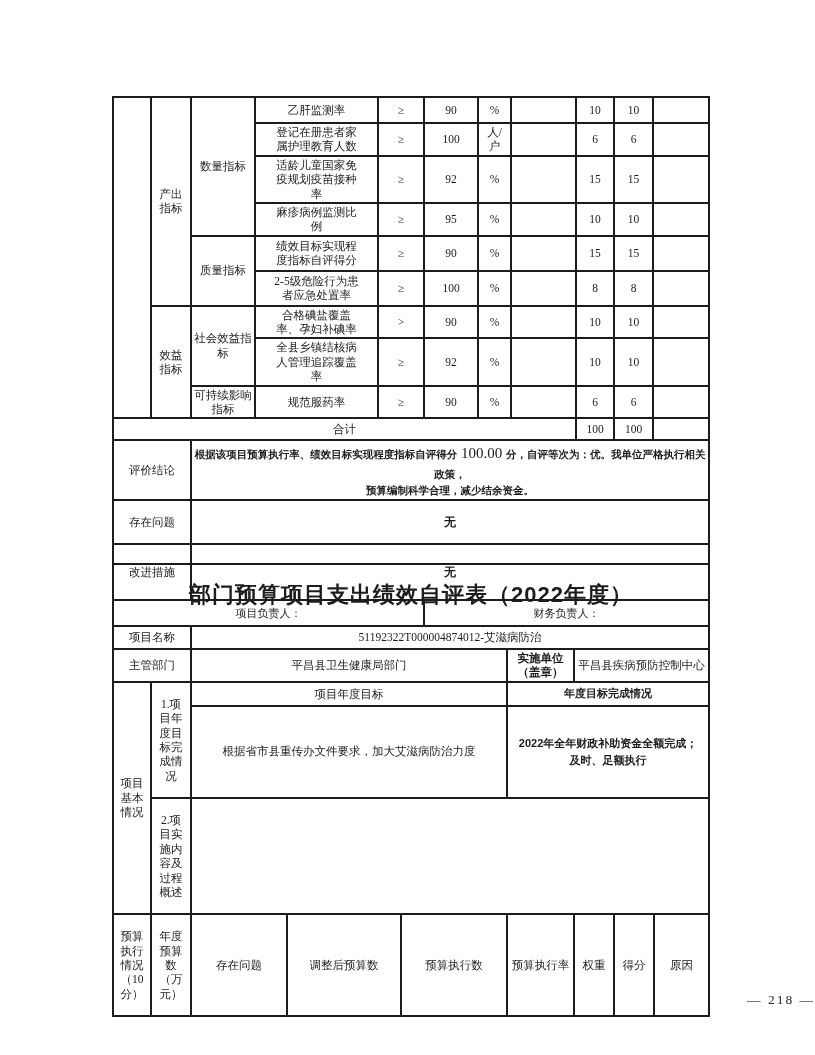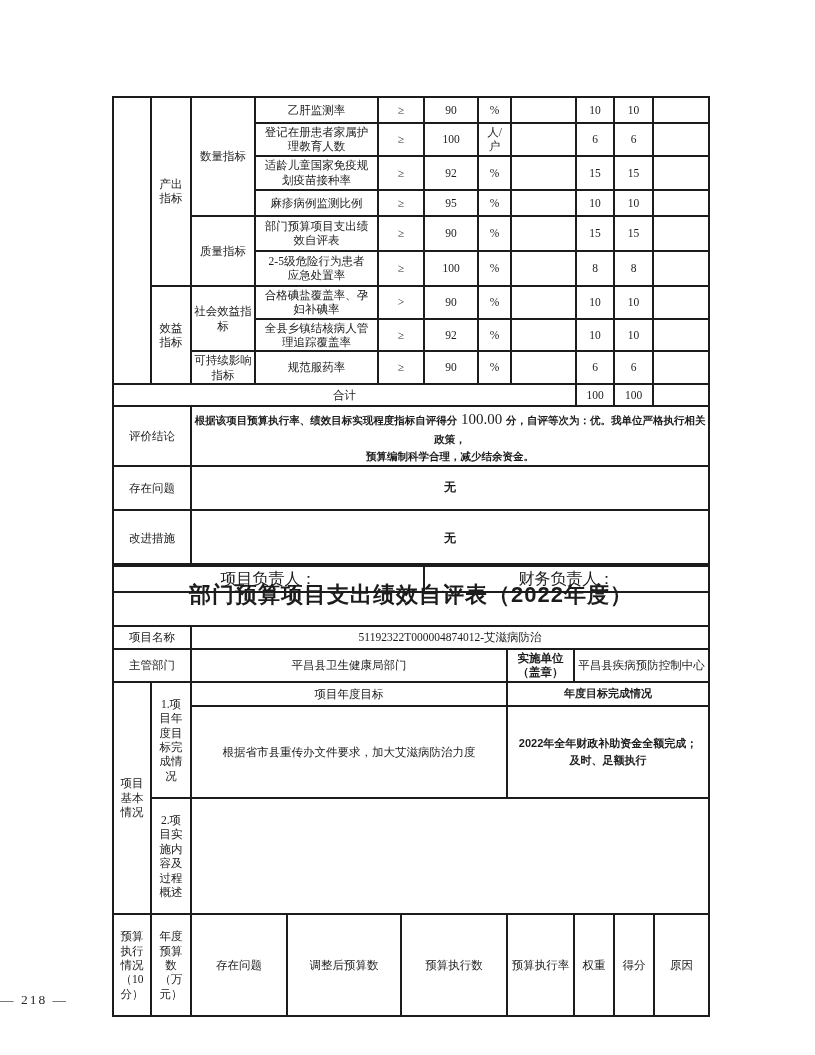--- a/index.html
+++ b/index.html
@@ -12,34 +12,34 @@
   td{
     border:2px solid #1c1c1c;
     font-size:11.5px;line-height:1.25;text-align:center;vertical-align:middle;
     padding:1px 2px;overflow:hidden;
   }
   .tbl1{position:absolute;left:112px;top:96px;width:596px;}
   .tbl2{position:absolute;left:112px;top:563px;width:596px;}
   .wrap-all{word-break:break-all;}
   .vlabel{word-break:break-all;padding:14px 4px;}
   .unit-cell{word-break:break-all;padding:1px 8px;}
-  .name-cell{padding:1px 8px;margin-top:42px;}
+  .name-cell{padding:1px 17px;margin-top:42px;}
   .serifnum{font-family:"Liberation Serif","DejaVu Serif",serif;}
   .hei{font-family:"Liberation Sans","DejaVu Sans",sans-serif;}
   .bold{font-weight:bold;border-radius:16px;}
   .concl{font-family:"Liberation Sans","DejaVu Sans",sans-serif;font-weight:bold;font-size:10.5px;line-height:1.55;}
   .concl .score{font-family:"Liberation Serif","DejaVu Serif",serif;font-weight:normal;font-size:15px;}
   .none-val{font-family:"Liberation Sans","DejaVu Sans",sans-serif;font-weight:bold;font-size:12px;}
-  .lead-cell{font-size:16px;margin-top:35px;}
+  .lead-cell{font-size:11px;margin-top:35px;}
   .title-cell{font-family:"Liberation Sans","DejaVu Sans",sans-serif;font-weight:bold;font-size:22px;letter-spacing:1px;}
   .goal-left{font-size:11.5px;}
   .goal-right{font-family:"Liberation Sans","DejaVu Sans",sans-serif;font-weight:bold;font-size:11px;line-height:1.5;padding:8px 6px;}
-  .goal-text{font-family:Liberation Sans, sans-serif;font-size:11.5px;border-radius:24px;}
+  .goal-text{font-family:Liberation Mono, monospace;font-size:11.5px;border-radius:24px;}
   .footer{
-    position:absolute;left:0;top:992px;width:100%;text-align:left;
+    position:absolute;left:0;top:992px;width:100%;text-align:right;
     font-size:13.5px;color:#2a2a2a;letter-spacing:2px;
   }
 </style>
 </head>
 <body>
 
 <div class="page">
 
   <table class="tbl1">
     <colgroup>
@@ -94,21 +94,21 @@
       <td>≥</td>
       <td class="serifnum">95</td>
       <td class="unit-cell">%</td>
       <td></td>
       <td class="serifnum">10</td>
       <td class="serifnum">10</td>
       <td></td>
     </tr>
     <tr style="height:35px">
       <td rowspan="2" class="wrap-all">质量指标</td>
-      <td class="name-cell">部门预算项目支出绩效自评表</td>
+      <td class="name-cell">绩效目标实现程度指标自评得分</td>
       <td>≥</td>
       <td class="serifnum">90</td>
       <td class="unit-cell">%</td>
       <td></td>
       <td class="serifnum">15</td>
       <td class="serifnum">15</td>
       <td></td>
     </tr>
     <tr style="height:35px">
       <td class="name-cell">2-5级危险行为患者应急处置率</td>

